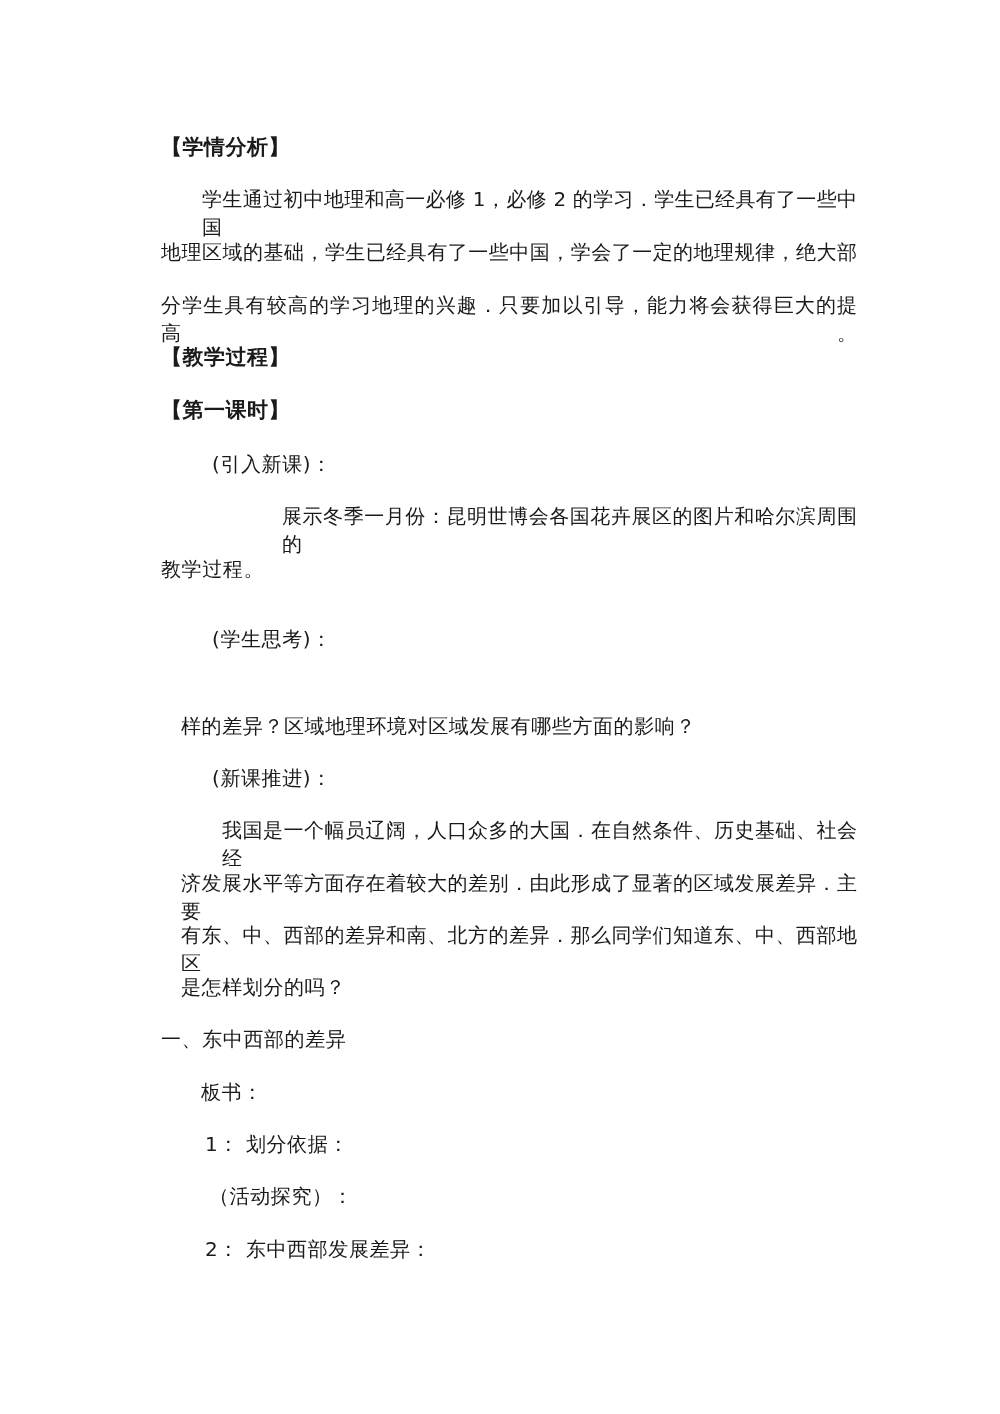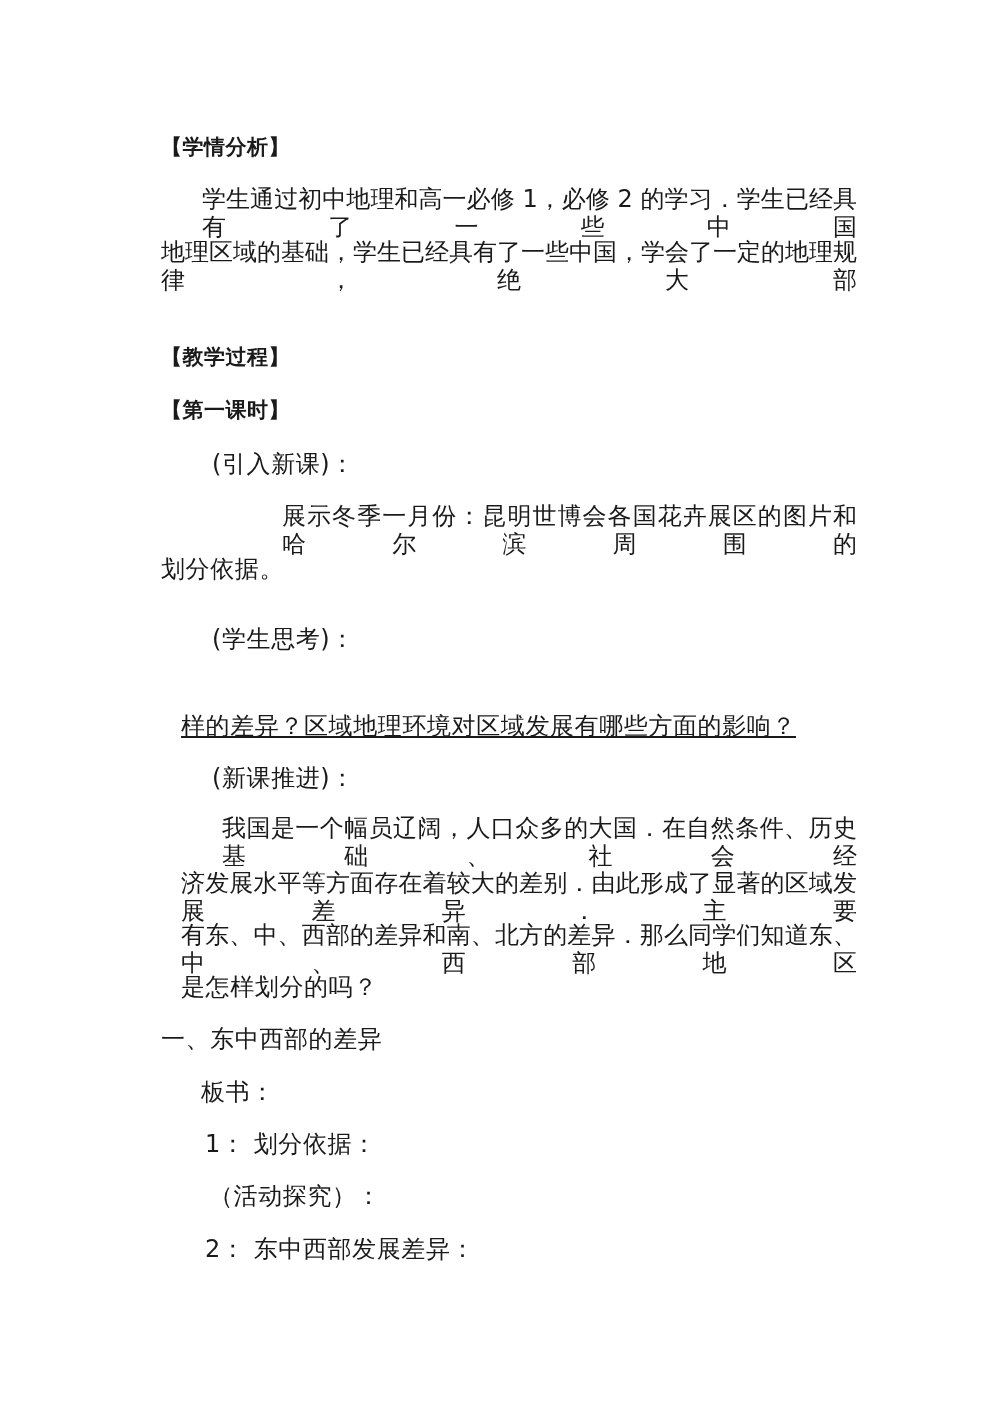--- a/index.html
+++ b/index.html
@@ -19,21 +19,21 @@
       position: absolute;
       left: 9px;
       top: 0;
       width: 1000px;
       height: 1414px;
       background: #ffffff;
     }
     .line {
       position: absolute;
       white-space: nowrap;
-      font-size: 24px;
+      font-size: 20px;
       line-height: 28px;
       letter-spacing: 0.6px;
     }
     .heading {
       font-weight: bold;
       font-size: 21px;
       letter-spacing: 0.5px;
     }
     .justified {
       width: 696px;
@@ -45,37 +45,38 @@
   </style>
 </head>
 <body>
 
 <div class="page">
 
   <div class="line heading" style="left:152px; top:133px;">【学情分析】</div>
 
   <div class="line" style="left:193px; top:185px; width:655px; text-align:justify; text-align-last:justify; white-space:normal; letter-spacing:0;">学生通过初中地理和高一必修 1，必修 2 的学习．学生已经具有了一些中国</div>
   <div class="line justified" style="left:152px; top:238px;">地理区域的基础，学生已经具有了一些中国，学会了一定的地理规律，绝大部</div>
+  <div class="line justified" style="left:152px; top:291px;">分学生具有较高的学习地理的兴趣．只要加以引导，能力将会获得巨大的提高。</div>
 
   <div class="line heading" style="left:152px; top:343px;">【教学过程】</div>
 
   <div class="line heading" style="left:152px; top:396px;text-align:center;">【第一课时】</div>
 
   <div class="line" style="left:203px; top:450px;">(引入新课)：</div>
 
   <div class="line" style="left:273px; top:502px; width:575px; text-align:justify; text-align-last:justify; white-space:normal; letter-spacing:0;">展示冬季一月份：昆明世博会各国花卉展区的图片和哈尔滨周围的</div>
-  <div class="line" style="left:152px; top:555px;">划分依据。</div>
+  <div class="line" style="left:152px; top:555px;">教学过程。</div>
 
   <div class="line" style="left:203px; top:607px;margin-top:18px;">(学生思考)：</div>
 
-  <div class="line" style="left:172px; top:712px;text-decoration:underline;">样的差异？区域地理环境对区域发展有哪些方面的影响？</div>
+  <div class="line" style="left:172px; top:712px;">样的差异？区域地理环境对区域发展有哪些方面的影响？</div>
 
   <div class="line" style="left:203px; top:764px;">(新课推进)：</div>
 
-  <div class="line" style="left:213px; top:816px; width:635px; text-align:justify; text-align-last:justify; white-space:normal; letter-spacing:0;font-family:Liberation Mono, monospace;">我国是一个幅员辽阔，人口众多的大国．在自然条件、历史基础、社会经</div>
+  <div class="line" style="left:213px; top:816px; width:635px; text-align:justify; text-align-last:justify; white-space:normal; letter-spacing:0;">我国是一个幅员辽阔，人口众多的大国．在自然条件、历史基础、社会经</div>
   <div class="line" style="left:172px; top:869px; width:676px; text-align:justify; text-align-last:justify; white-space:normal; letter-spacing:0;">济发展水平等方面存在着较大的差别．由此形成了显著的区域发展差异．主要</div>
   <div class="line" style="left:172px; top:921px; width:676px; text-align:justify; text-align-last:justify; white-space:normal; letter-spacing:0;">有东、中、西部的差异和南、北方的差异．那么同学们知道东、中、西部地区</div>
   <div class="line" style="left:172px; top:973px;">是怎样划分的吗？</div>
 
   <div class="line" style="left:152px; top:1025px;">一、东中西部的差异</div>
 
   <div class="line" style="left:192px; top:1078px;">板书：</div>
 
   <div class="line" style="left:196px; top:1130px;">1： 划分依据：</div>
 

